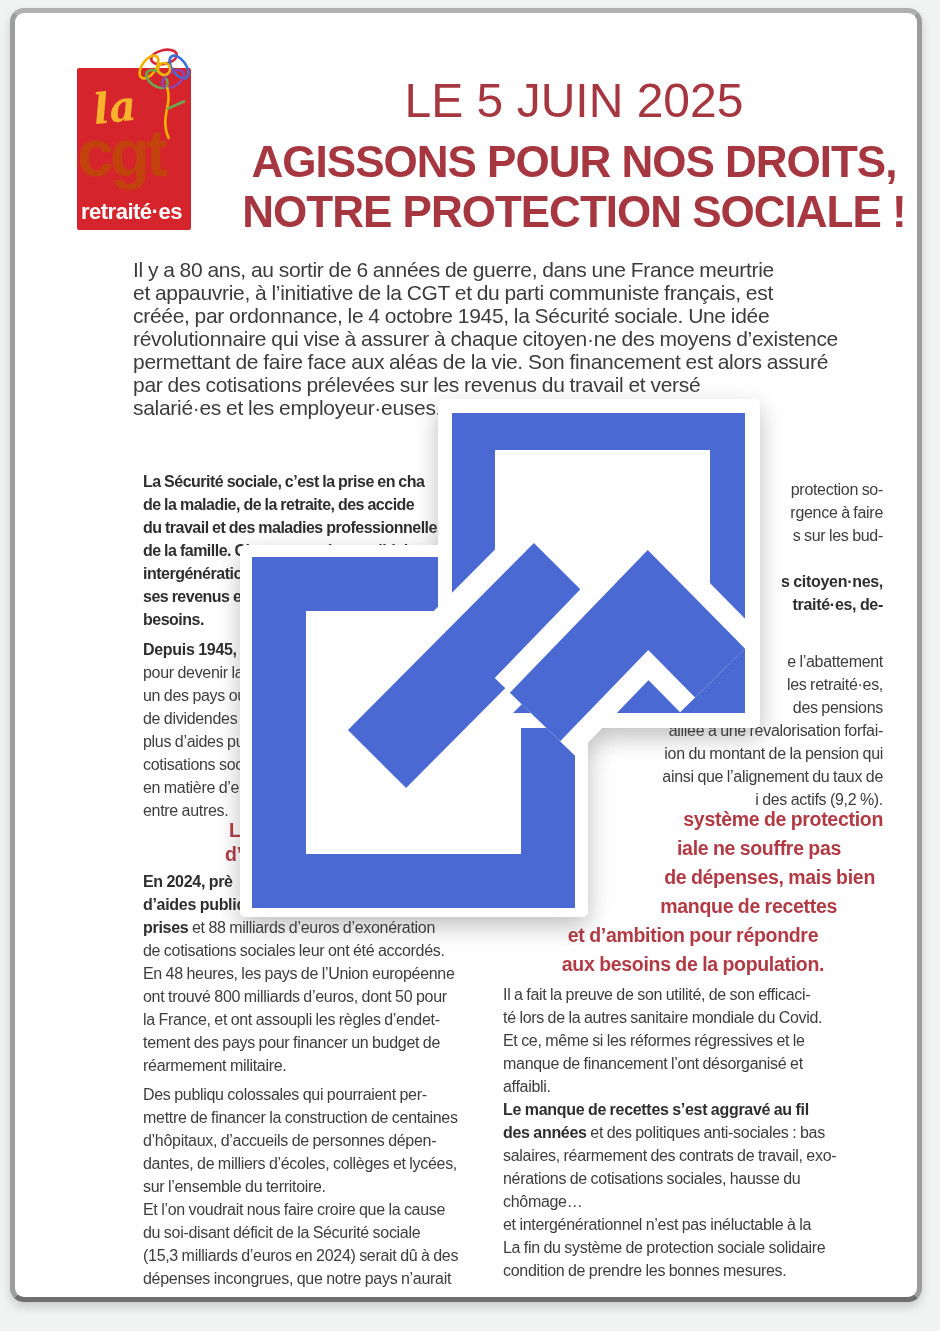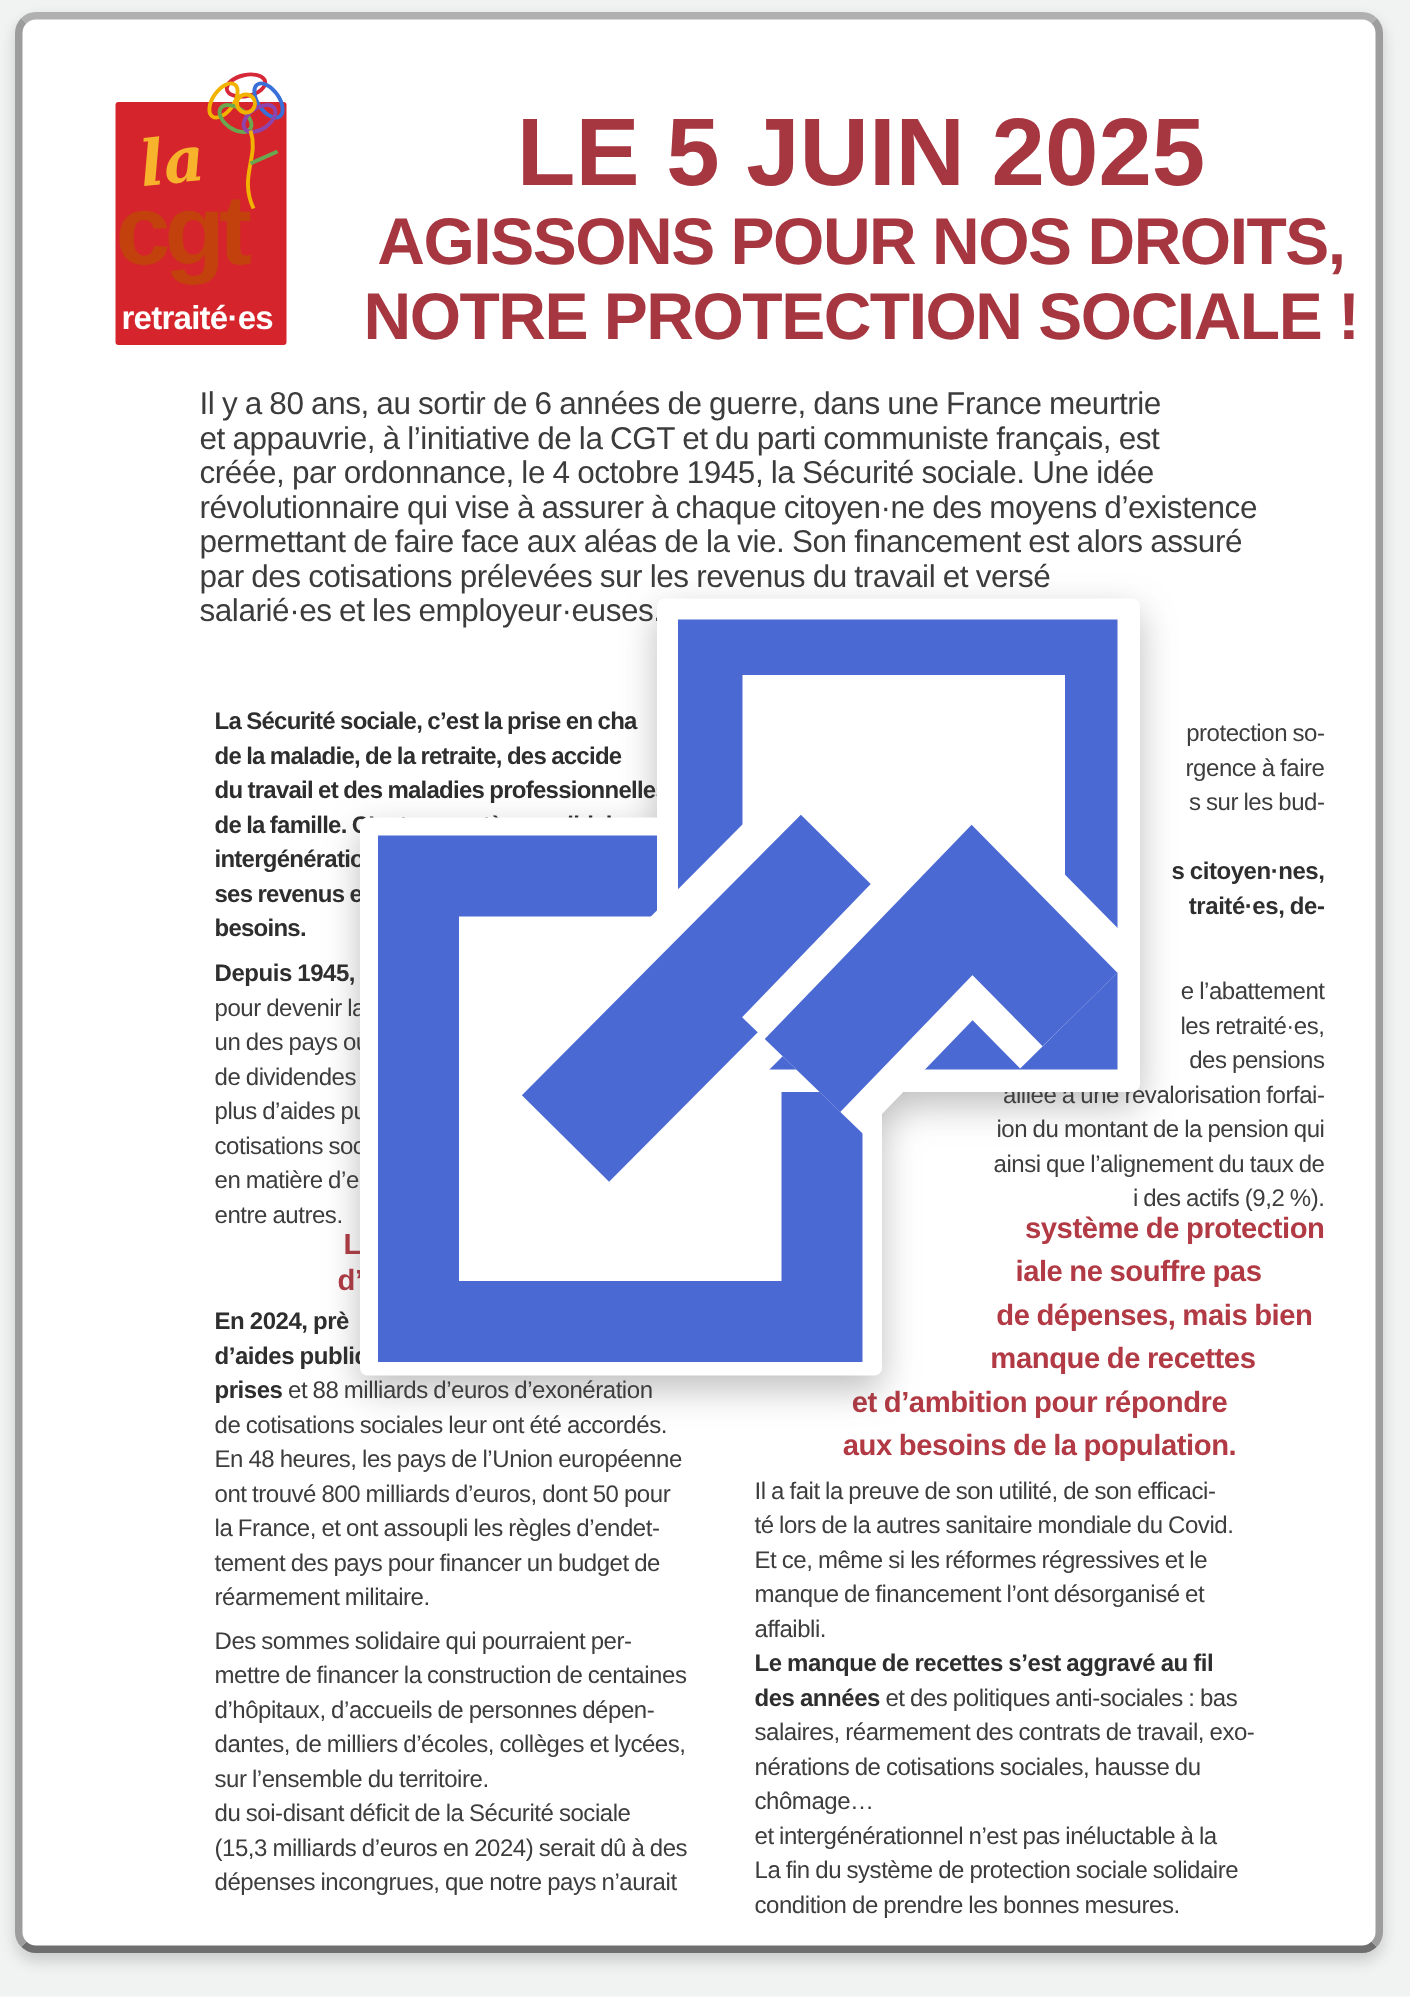--- a/index.html
+++ b/index.html
@@ -17,21 +17,21 @@
   }
   
   .logo-box{position:absolute;left:62px;top:55px;width:114px;height:162px;background:#d6242c;border-radius:2px;}
   .logo-la{position:absolute;left:78px;top:70px;font-family:"DejaVu Serif",serif;font-style:italic;font-weight:bold;
     font-size:42px;color:#f6b32b;transform:rotate(-6deg);z-index:3;}
   .logo-cgt{position:absolute;left:62px;top:102px;font-size:66px;font-weight:800;color:#c2410c;letter-spacing:-4px;z-index:2;}
   .logo-ret{position:absolute;left:66px;top:186px;font-size:22px;font-weight:700;color:#fff;letter-spacing:-0.5px;z-index:2;}
   .logo-flower{position:absolute;left:112px;top:30px;z-index:4;}
   
   .title{position:absolute;left:225px;top:52px;width:668px;text-align:center;color:#a63740;}
-  .title .t1{font-size:64px;font-weight:700;line-height:72px;letter-spacing:0px;}
+  .title .t1{font-size:48px;font-weight:400;line-height:72px;letter-spacing:0px;}
   .title .t2{font-size:44px;font-weight:800;line-height:50px;letter-spacing:-1px;}
   
   .intro{position:absolute;left:118px;top:242px;width:766px;color:#3c3c3c;
     font-size:21px;line-height:30px;letter-spacing:-0.3px;word-spacing:-0.5px;}
   .intro .ln{white-space:nowrap;}
   
   .col{position:absolute;top:457px;font-size:16px;line-height:23px;color:#3d3d3d;
     letter-spacing:-0.3px;word-spacing:-0.5px;}
   .col-left{left:128px;width:348px;}
   .col-right{left:488px;width:380px;}
@@ -116,27 +116,28 @@
       <div class="ln b">d’aides publiqu</div>
       <div class="ln"><span class="b">prises</span><span> et 88 milliards d’euros d’exonération</span></div>
       <div class="ln">de cotisations sociales leur ont été accordés.</div>
       <div class="ln">En 48 heures, les pays de l’Union européenne</div>
       <div class="ln">ont trouvé 800 milliards d’euros, dont 50 pour</div>
       <div class="ln">la France, et ont assoupli les règles d’endet-</div>
       <div class="ln">tement des pays pour financer un budget de</div>
       <div class="ln">réarmement militaire.</div>
     </div>
     <div style="margin-top:6px;">
-      <div class="ln">Des sommes solidaire qui pourraient per-</div>
+      <div class="ln">Des publiqu colossales qui pourraient per-</div>
       <div class="ln">mettre de financer la construction de centaines</div>
       <div class="ln">d’hôpitaux, d’accueils de personnes dépen-</div>
       <div class="ln">dantes, de milliers d’écoles, collèges et lycées,</div>
       <div class="ln">sur l’ensemble du territoire.</div>
     </div>
     <div>
+      <div class="ln">Et l’on voudrait nous faire croire que la cause</div>
       <div class="ln">du soi-disant déficit de la Sécurité sociale</div>
       <div class="ln">(15,3 milliards d’euros en 2024) serait dû à des</div>
       <div class="ln">dépenses incongrues, que notre pays n’aurait</div>
     </div>
   </div>
 
   <div class="col col-right">
     <div class="alignr" style="margin-top:8px;">
       <div class="ln">protection so-</div>
       <div class="ln">rgence à faire</div>

